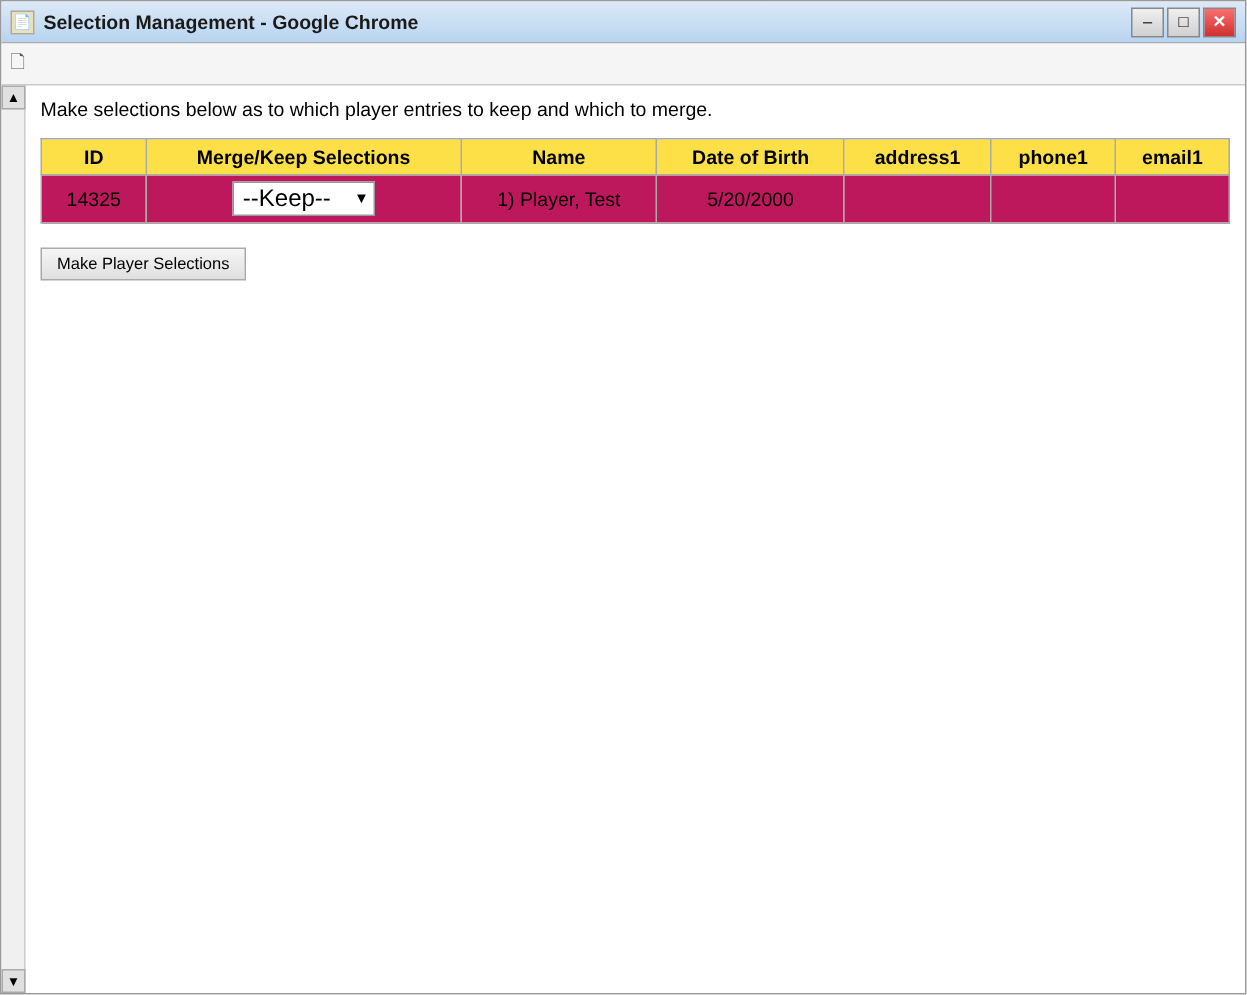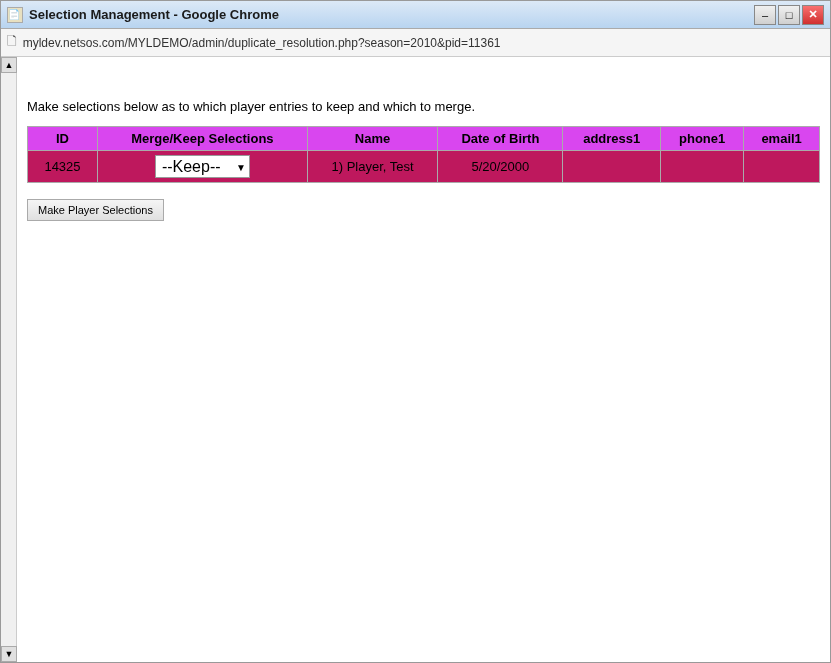--- a/index.html
+++ b/index.html
@@ -136,37 +136,36 @@
       padding: 8px 10px;
       display: flex;
       flex-direction: column;
       gap: 8px;
     }
 
     .info-message {
       font-size: 13px;
       color: #000;
       margin-bottom: 4px;
-      margin-top: 34px;
     }
 
     table {
       border-collapse: collapse;
       font-size: 13px;
     }
 
     table th, table td {
       border: 1px solid #aaa;
       padding: 4px 8px;
       text-align: center;
       white-space: nowrap;
     }
 
     table th {
-      background: #d946ef;
+      background: #fde047;
       font-weight: bold;
     }
 
     table td {
       background: #be185d;
     }
 
     .select-wrapper {
       display: inline-block;
       position: relative;
@@ -215,21 +214,20 @@
     </div>
     <div class="title-bar-buttons">
       <div class="title-bar-btn">–</div>
       <div class="title-bar-btn">□</div>
       <div class="title-bar-btn close">✕</div>
     </div>
   </div>
 
   <div class="address-bar">
     <span class="address-bar-icon">🗋</span>
-    <span class="address-bar-url">myldev.netsos.com/MYLDEMO/admin/duplicate_resolution.php?season=2010&amp;pid=11361</span>
   </div>
 
   <div class="main-layout">
 
     <div class="left-scrollbar">
       <div class="sb-arrow">▲</div>
       <div class="sb-track"></div>
       <div class="sb-arrow">▼</div>
     </div>
 

